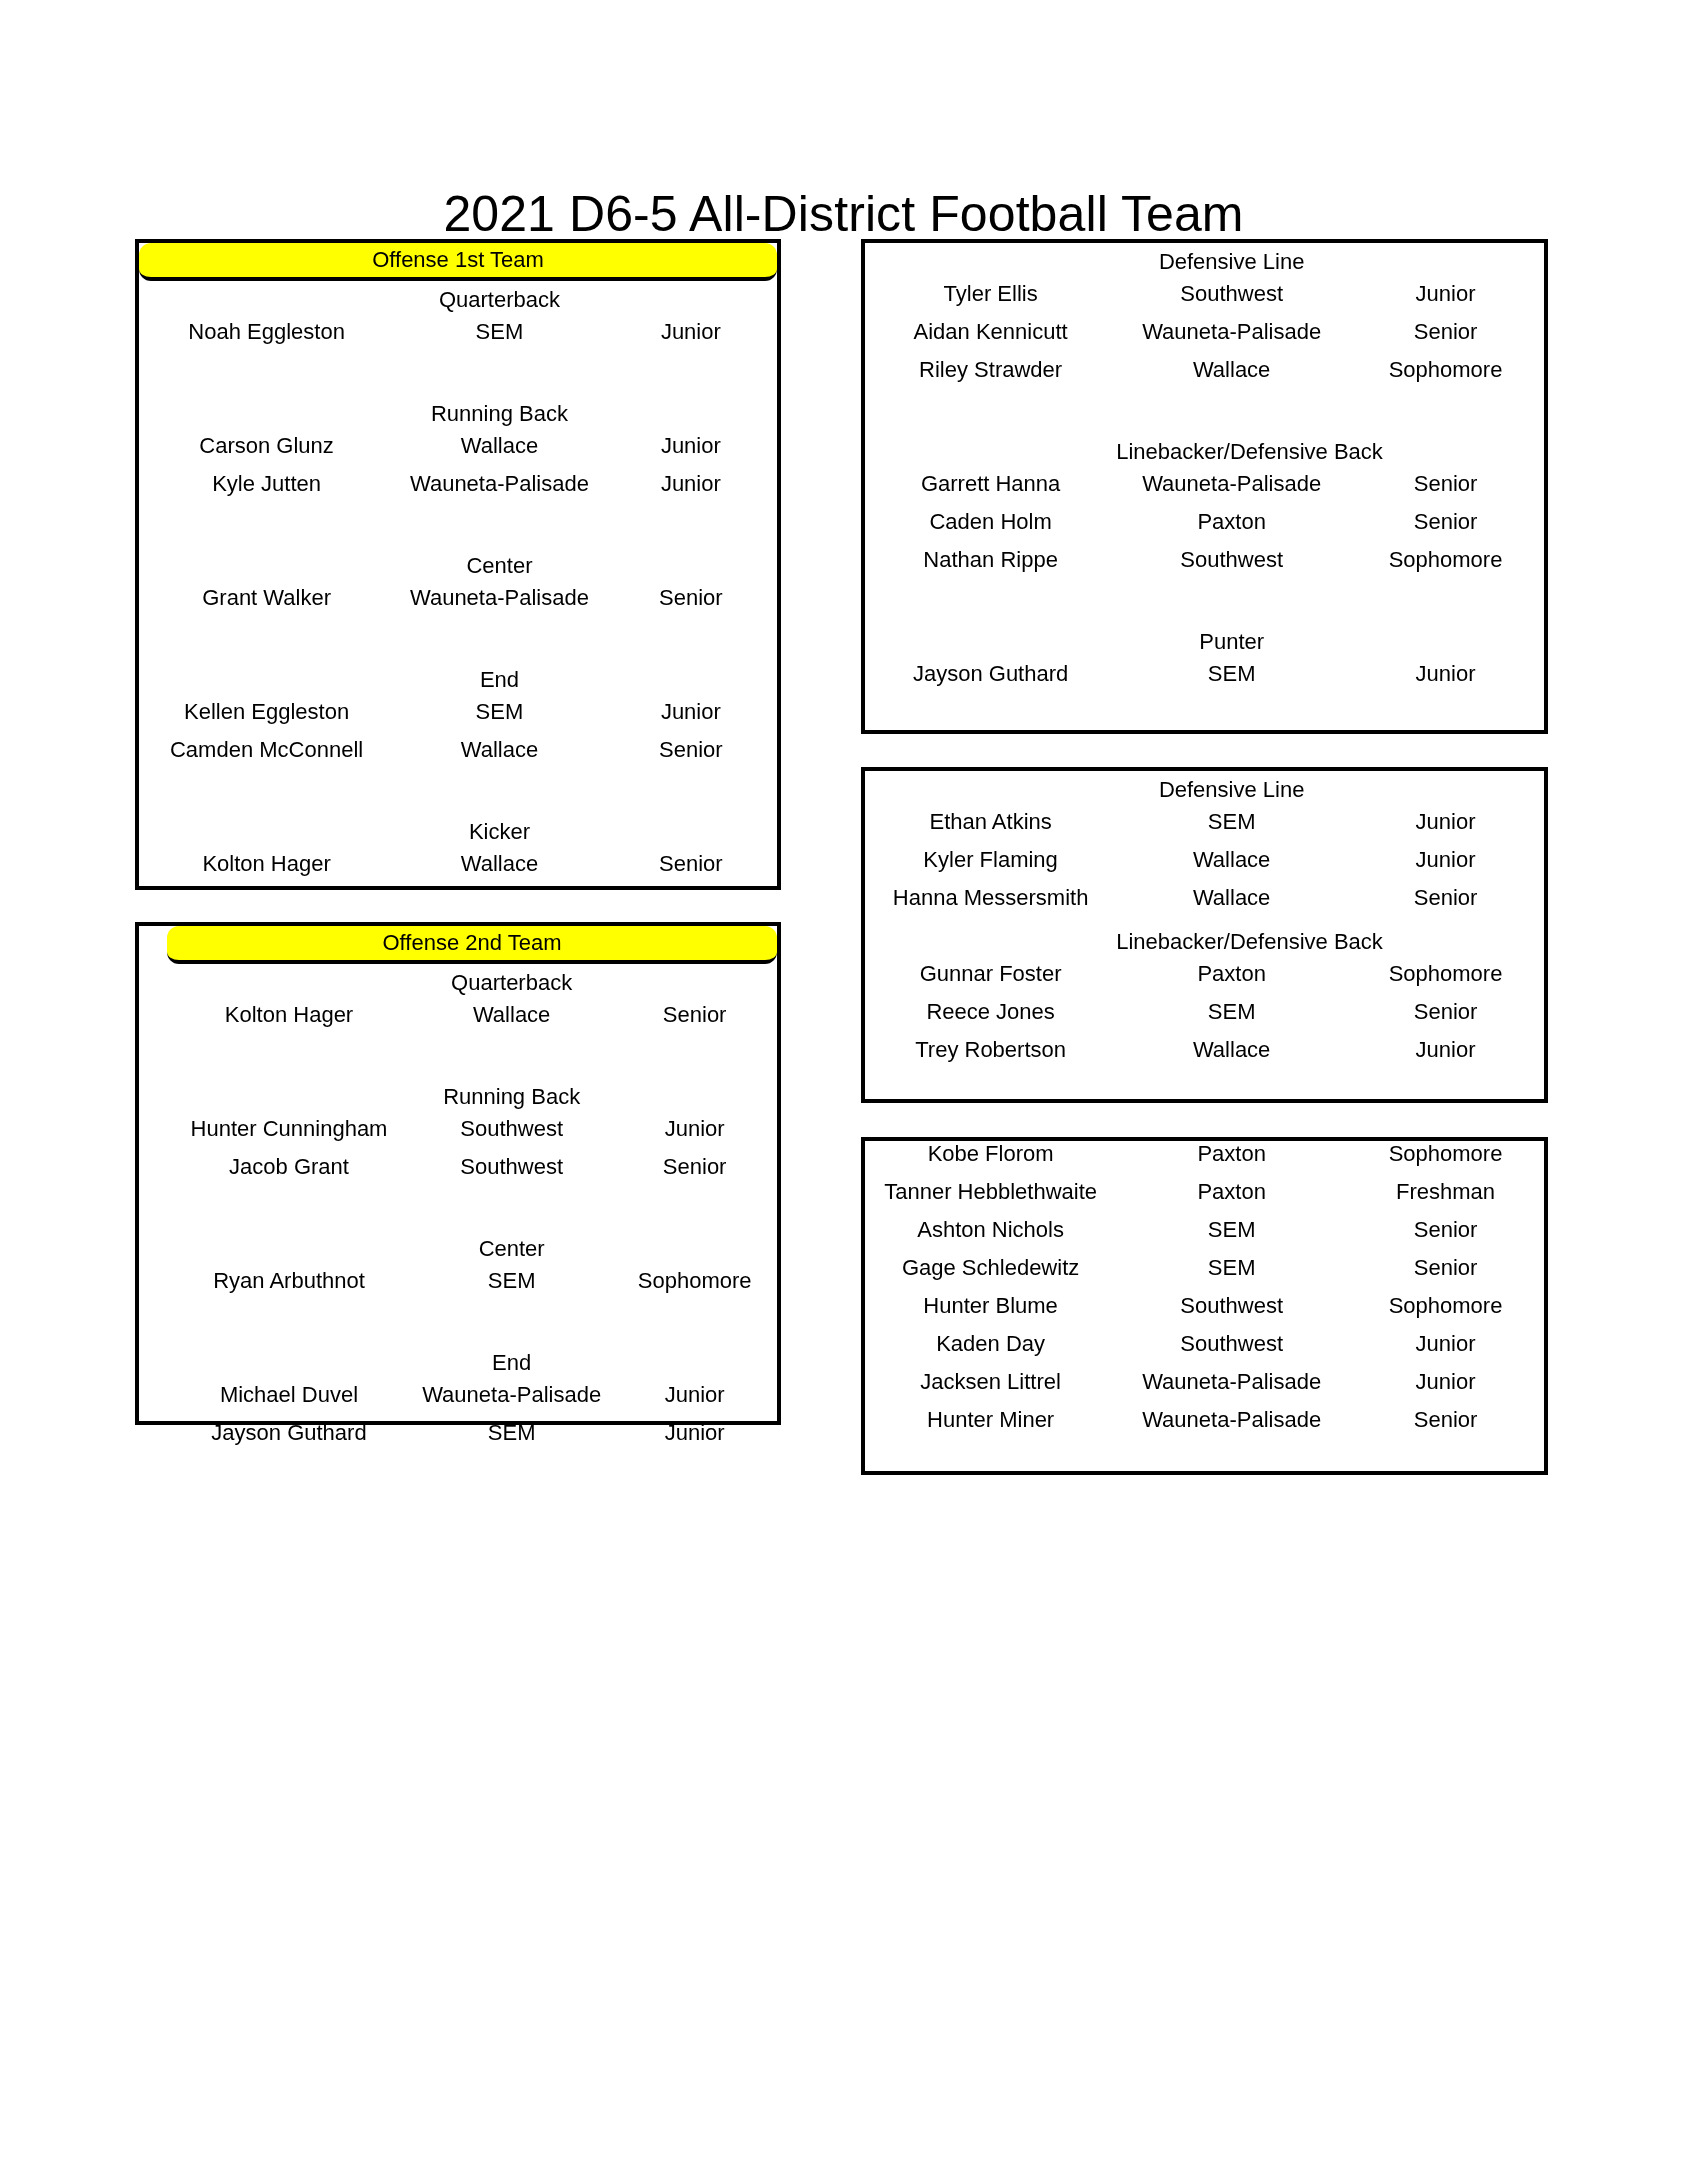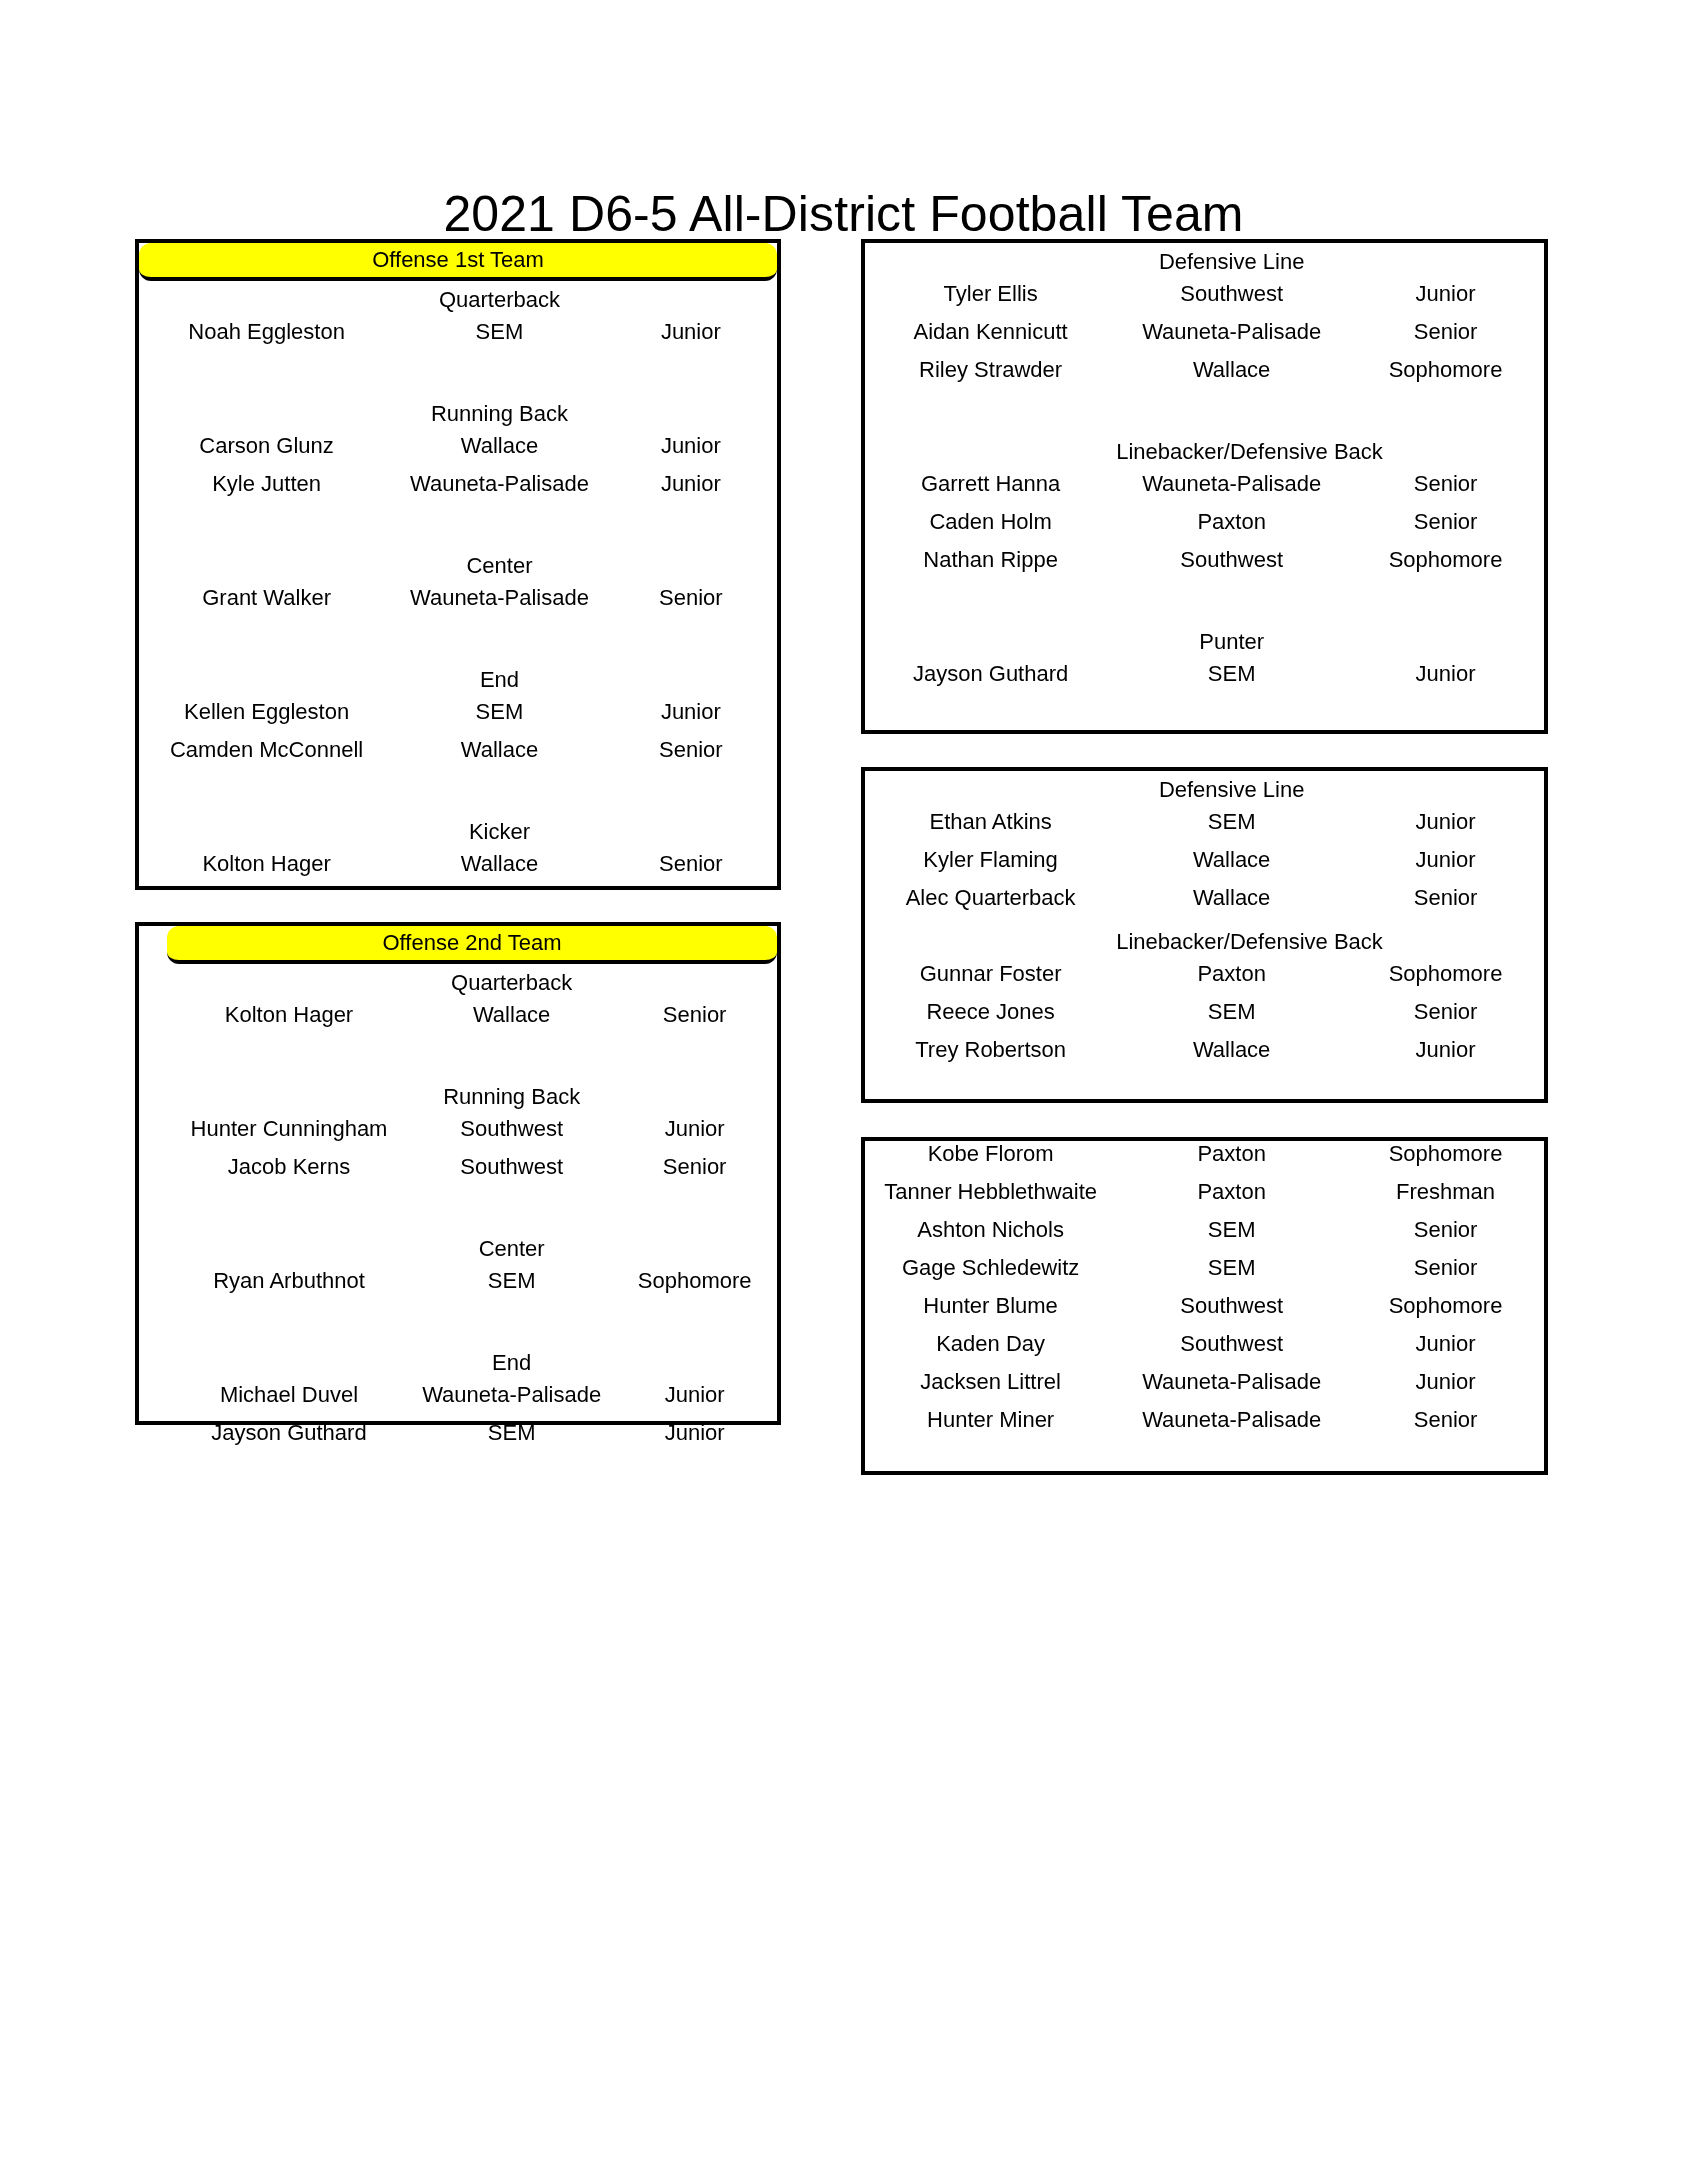--- a/index.html
+++ b/index.html
@@ -197,21 +197,21 @@
     <div class="pos-head">
       <div class="lead"></div>
       <div class="label">Running Back</div>
     </div>
     <div class="row">
       <div class="cell c-name">Hunter Cunningham</div>
       <div class="cell c-team">Southwest</div>
       <div class="cell c-class">Junior</div>
     </div>
     <div class="row">
-      <div class="cell c-name">Jacob Kerns</div>
+      <div class="cell c-name">Jacob Grant</div>
       <div class="cell c-team">Southwest</div>
       <div class="cell c-class">Senior</div>
     </div>
     <div class="row spacer"></div>
 
     <div class="pos-head">
       <div class="lead"></div>
       <div class="label">Center</div>
     </div>
     <div class="row">
@@ -308,21 +308,21 @@
       <div class="cell c-name">Ethan Atkins</div>
       <div class="cell c-team">SEM</div>
       <div class="cell c-class">Junior</div>
     </div>
     <div class="row">
       <div class="cell c-name">Kyler Flaming</div>
       <div class="cell c-team">Wallace</div>
       <div class="cell c-class">Junior</div>
     </div>
     <div class="row">
-      <div class="cell c-name">Alec Quarterback</div>
+      <div class="cell c-name">Hanna Messersmith</div>
       <div class="cell c-team">Wallace</div>
       <div class="cell c-class">Senior</div>
     </div>
 
     <div class="pos-head">
       <div class="lead"></div>
       <div class="label">Linebacker/Defensive Back</div>
     </div>
     <div class="row">
       <div class="cell c-name">Gunnar Foster</div>

